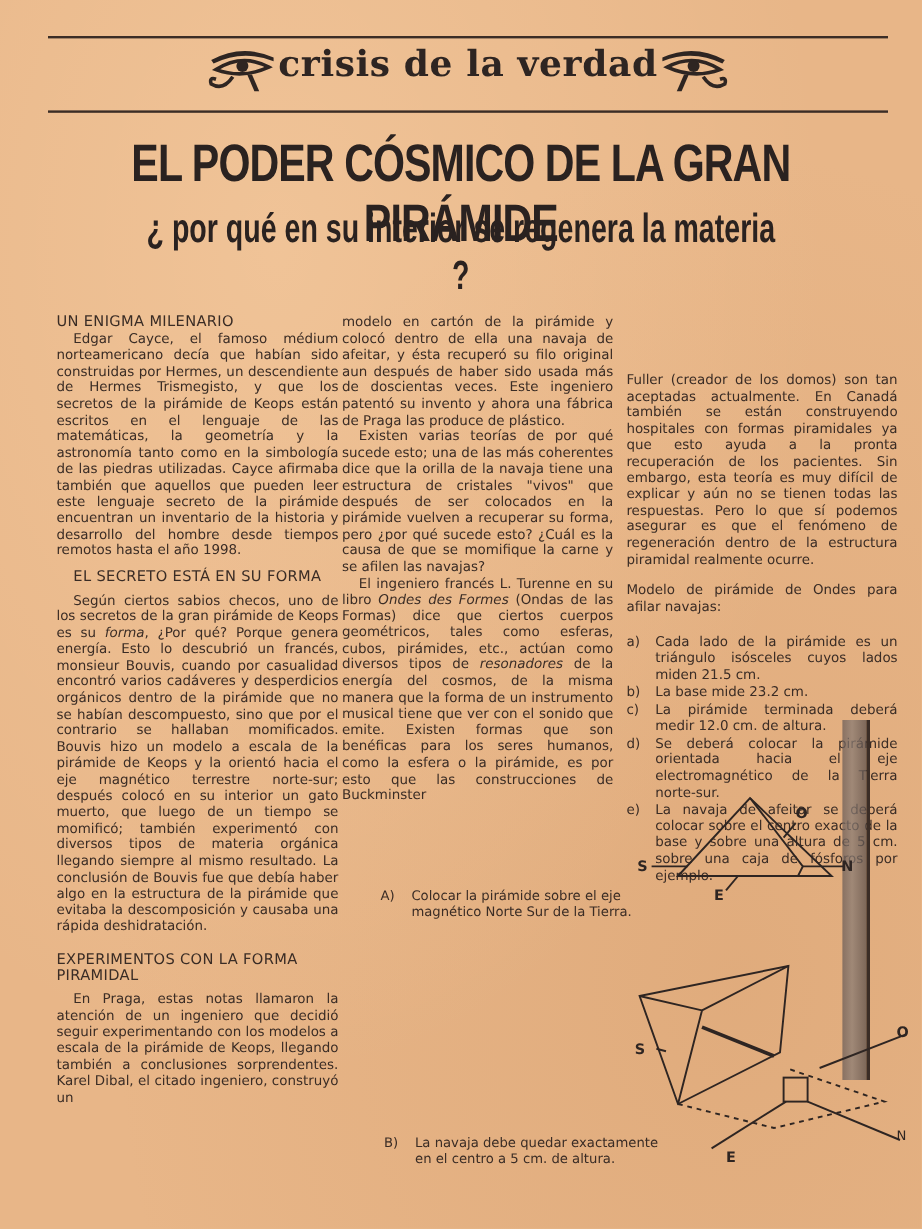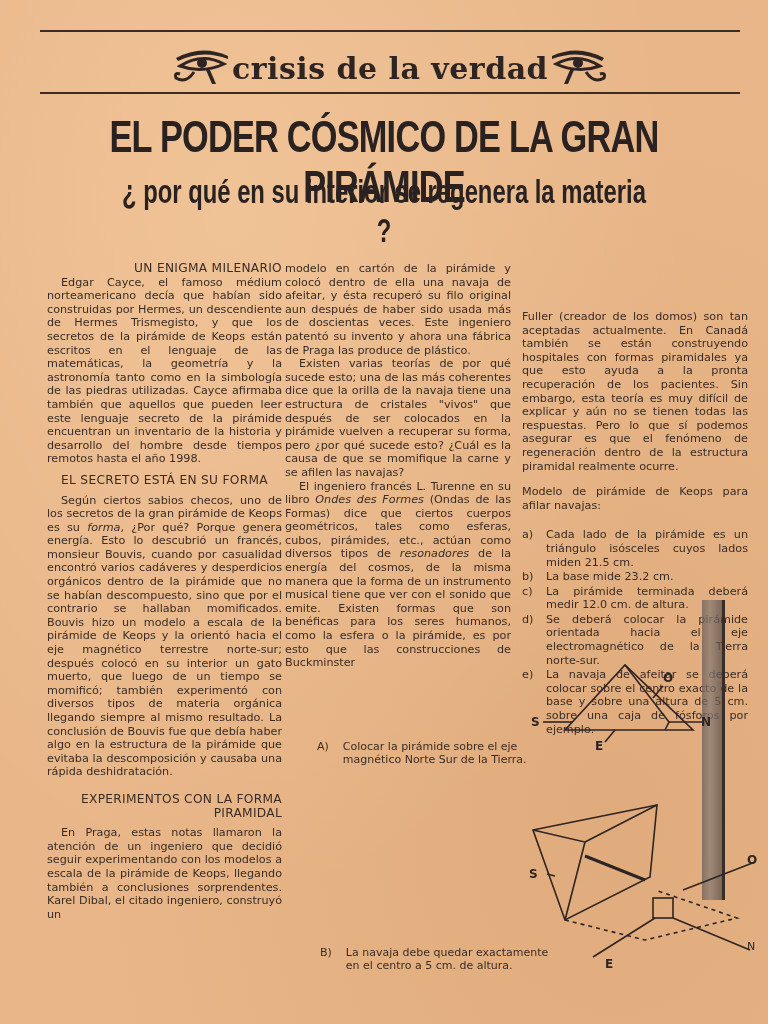--- a/index.html
+++ b/index.html
@@ -4,31 +4,31 @@
 <style>
   html,body{margin:0;padding:0;}
   body{width:768px;height:1024px;overflow:hidden;background:#e9b888;position:relative;
        font-family:"DejaVu Sans","Liberation Sans",sans-serif;color:#3a2a22;}
   .paper{position:absolute;inset:0;
     background:
       radial-gradient(ellipse at 30% 20%, rgba(255,220,180,.35), transparent 60%),
       radial-gradient(ellipse at 80% 80%, rgba(200,140,90,.25), transparent 60%),
       #e8b688;}
   .rule{position:absolute;left:40px;right:28px;height:2px;background:#3b2d26;}
-  .masthead{position:absolute;left:40px;right:28px;top:36px;height:50px;display:flex;align-items:flex-end;justify-content:center;}
+  .masthead{position:absolute;left:40px;right:28px;top:36px;height:50px;display:flex;align-items:flex-start;justify-content:center;}
   .masthead .title{font-family:"DejaVu Serif","Liberation Serif",serif;font-weight:bold;font-size:30px;color:#2e2522;letter-spacing:.5px;}
   .eye{width:60px;height:42px;}
   .headline{position:absolute;left:0;right:0;top:112px;text-align:center;
     font-family:"Liberation Sans Narrow","Liberation Sans",sans-serif;font-weight:bold;font-size:44px;color:#2a2220;
     transform:scaleX(.78);letter-spacing:-1px;}
   .subhead{position:absolute;left:0;right:0;top:172px;text-align:center;
     font-family:"Liberation Sans",sans-serif;font-weight:bold;font-size:34px;color:#2a2220;transform:scaleX(.7);}
   .col{position:absolute;font-size:11.2px;line-height:13.6px;text-align:justify;color:#3a2c25;}
   .col p{margin:0;text-indent:14px;}
-  .col h3{margin:0;font-weight:normal;font-size:12.2px;text-align:right;letter-spacing:.3px;}
+  .col h3{margin:0;font-weight:normal;font-size:12.2px;text-align:left;letter-spacing:.3px;}
   .c1{left:47px;top:262px;width:235px;}
   .c2{left:285px;top:262px;width:226px;}
   .c3{left:522px;top:262px;width:226px;margin-top:48px;}
   .c1 h3.s{margin-top:8px;margin-bottom:6px;}
   .c1 h3.s2{margin-top:14px;margin-bottom:6px;}
   .list{margin:0;padding:0;list-style:none;}
   .list li{display:flex;gap:10px;margin-bottom:1px;}
   .list li .lbl{width:14px;flex:none;}
   .c3 .model{margin-top:12px;margin-bottom:16px;text-indent:0;}
   .caption{position:absolute;font-size:11px;line-height:13px;display:flex;gap:14px;color:#3a2c25;}
@@ -77,21 +77,21 @@
 </div>
 
 <div class="col c2">
   <p style="text-indent:0">modelo en cartón de la pirámide y colocó dentro de ella una navaja de afeitar, y ésta recuperó su filo original aun después de haber sido usada más de doscientas veces. Este ingeniero patentó su invento y ahora una fábrica de Praga las produce de plástico.</p>
   <p>Existen varias teorías de por qué sucede esto; una de las más coherentes dice que la orilla de la navaja tiene una estructura de cristales "vivos" que después de ser colocados en la pirámide vuelven a recuperar su forma, pero ¿por qué sucede esto? ¿Cuál es la causa de que se momifique la carne y se afilen las navajas?</p>
   <p><span>El ingeniero francés L. Turenne en su libro </span><em>Ondes des Formes</em><span> (Ondas de las Formas) dice que ciertos cuerpos geométricos, tales como esferas, cubos, pirámides, etc., actúan como diversos tipos de </span><em>resonadores</em><span> de la energía del cosmos, de la misma manera que la forma de un instrumento musical tiene que ver con el sonido que emite. Existen formas que son benéficas para los seres humanos, como la esfera o la pirámide, es por esto que las construcciones de Buckminster</span></p>
 </div>
 
 <div class="col c3">
   <p style="text-indent:0">Fuller (creador de los domos) son tan aceptadas actualmente. En Canadá también se están construyendo hospitales con formas piramidales ya que esto ayuda a la pronta recuperación de los pacientes. Sin embargo, esta teoría es muy difícil de explicar y aún no se tienen todas las respuestas. Pero lo que sí podemos asegurar es que el fenómeno de regeneración dentro de la estructura piramidal realmente ocurre.</p>
-  <p class="model">Modelo de pirámide de Keops para afilar navajas:</p>
+  <p class="model">Modelo de pirámide de Ondes para afilar navajas:</p>
   <ul class="list">
     <li>
         <span class="lbl">a)</span>
         <span>Cada lado de la pirámide es un triángulo isósceles cuyos lados miden 21.5 cm.</span>
       </li>
     <li>
         <span class="lbl">b)</span>
         <span>La base mide 23.2 cm.</span>
       </li>
     <li>

